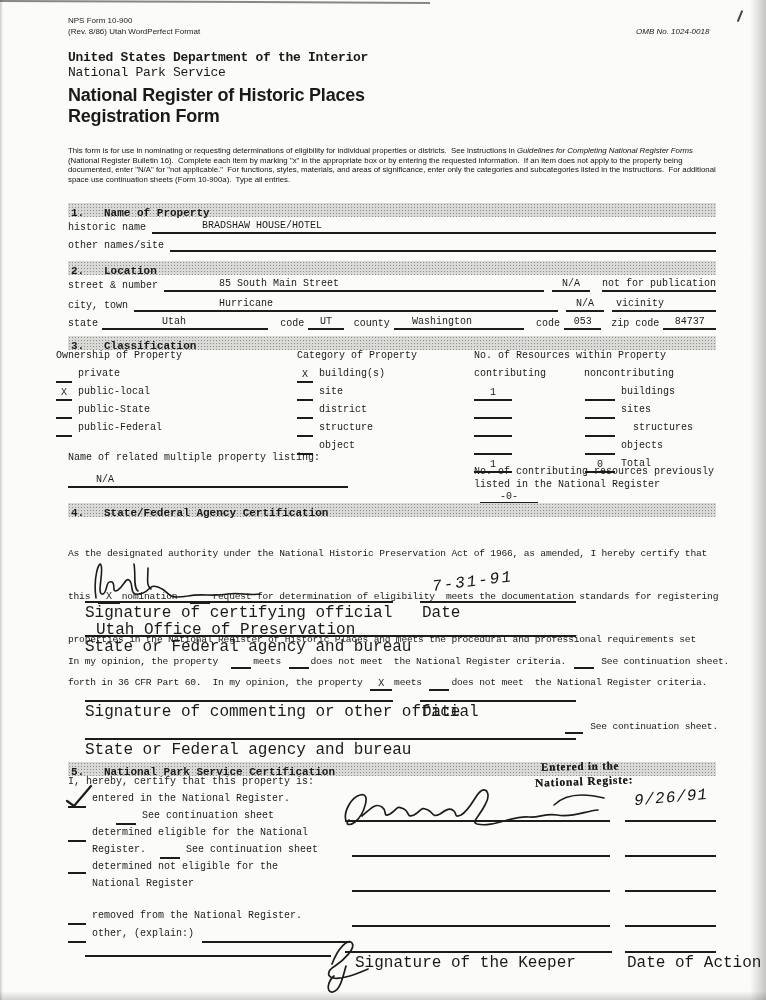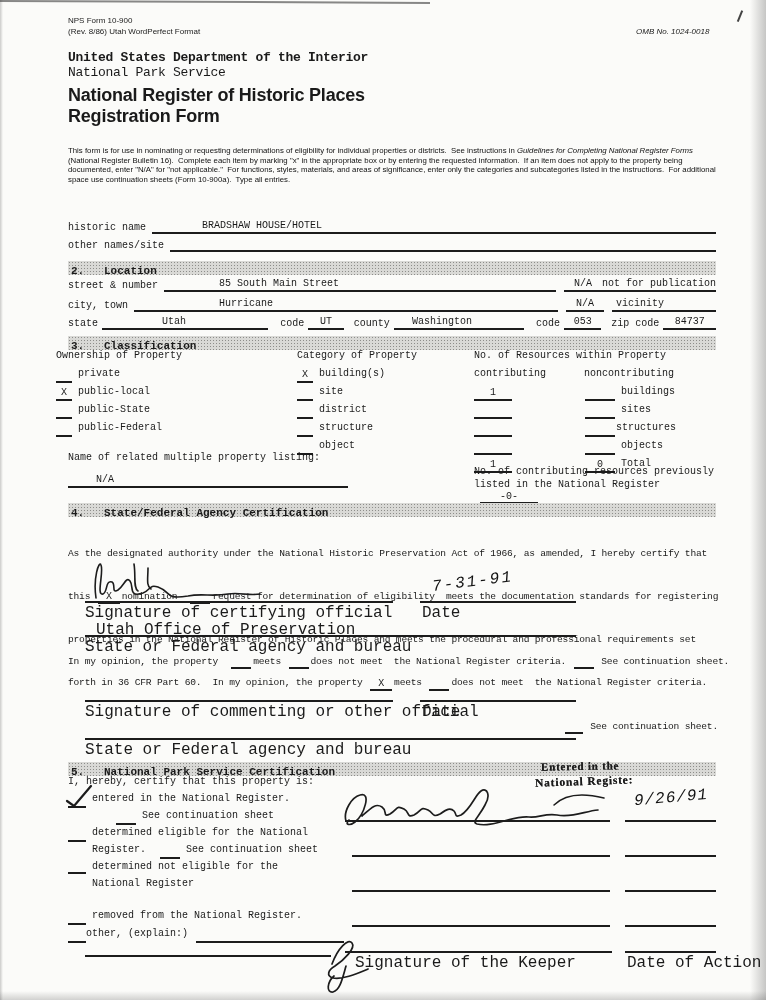--- a/index.html
+++ b/index.html
@@ -59,37 +59,40 @@
     <div>NPS Form 10-900</div>
     <div>(Rev. 8/86)  Utah WordPerfect Format</div>
   </div>
   <div class="abs omb" style="left:636px;top:16px;margin-top:11px;">OMB No. 1024-0018</div>
   <div class="abs dept" style="left:68px;top:50px;">United States Department of the Interior</div>
   <div class="abs agency" style="left:68px;top:65px;">National Park Service</div>
   <div class="abs bigtitle" style="left:68px;top:85px;">National Register of Historic Places</div>
   <div class="abs bigtitle" style="left:68px;top:106px;">Registration Form</div>
   <div class="abs instructions" style="left:68px;top:146px;"><span>This form is for use in nominating or requesting determinations of eligibility for individual properties or districts.  See instructions in </span><i>Guidelines for Completing National Register Forms</i><span> (National Register Bulletin 16).  Complete each item by marking "x" in the appropriate box or by entering the requested information.  If an item does not apply to the property being documented, enter "N/A" for "not applicable."  For functions, styles, materials, and areas of significance, enter only the categories and subcategories listed in the instructions.  For additional space use continuation sheets (Form 10-900a).  Type all entries.</span></div>
 
+  <div class="abs bar" style="top:203px;">
+    <span>1.   Name of Property</span>
+  </div>
   <div class="abs frow" style="left:68px;top:220px;width:648px;">
     <span class="lbl">historic name</span>
     <span class="fill ul" style="margin-left:6px;"><span class="val" style="padding-left:50px;">BRADSHAW HOUSE/HOTEL</span></span>
   </div>
   <div class="abs frow" style="left:68px;top:240px;width:648px;">
     <span class="lbl">other names/site</span>
     <span class="fill ul" style="margin-left:6px;"></span>
   </div>
 
   <div class="abs bar" style="top:261px;">
     <span>2.   Location</span>
   </div>
   <div class="abs frow" style="left:68px;top:278px;width:648px;">
     <span class="lbl">street &amp; number</span>
     <span class="fill ul" style="margin-left:6px;"><span class="val" style="padding-left:55px;">85 South Main Street</span></span>
     <span class="ul" style="width:38px;text-align:center;margin-left:8px;">N/A</span>
-    <span class="ul lbl" style="margin-left:0;">not for publication</span>
+    <span class="ul lbl" style="margin-left:12px;">not for publication</span>
   </div>
   <div class="abs frow" style="left:68px;top:298px;width:648px;">
     <span class="lbl">city, town</span>
     <span class="fill ul" style="margin-left:6px;"><span class="val" style="padding-left:85px;">Hurricane</span></span>
     <span class="ul" style="width:38px;text-align:center;margin-left:8px;">N/A</span>
     <span class="ul" style="width:100px;padding-left:4px;margin-left:8px;">vicinity</span>
   </div>
   <div class="abs frow" style="left:68px;top:316px;width:648px;">
     <span class="lbl">state</span>
     <span class="ul" style="width:125px;padding-left:60px;margin-left:4px;">Utah</span>
@@ -163,21 +166,21 @@
         <span style="margin-left:6px;">buildings</span>
       </div>
     <div class="opt">
         <span class="blank" style="width:38px;"></span>
         <span class="blank" style="width:30px;margin-left:73px;"></span>
         <span style="margin-left:6px;">sites</span>
       </div>
     <div class="opt">
         <span class="blank" style="width:38px;"></span>
         <span class="blank" style="width:30px;margin-left:73px;"></span>
-        <span style="margin-left:1px;">structures</span>
+        <span style="margin-left:18px;">structures</span>
       </div>
     <div class="opt">
         <span class="blank" style="width:38px;"></span>
         <span class="blank" style="width:30px;margin-left:73px;"></span>
         <span style="margin-left:6px;">objects</span>
       </div>
     <div class="opt">
         <span class="blank" style="width:38px;">1</span>
         <span class="blank" style="width:30px;margin-left:73px;">0</span>
         <span style="margin-left:6px;">Total</span>
@@ -264,21 +267,21 @@
   </div>
   <div class="abs opt" style="left:92px;top:875px;">
     <span>National Register</span>
   </div>
   <div class="abs opt" style="left:68px;top:907px;">
     <span class="blank" style="width:18px;"></span>
     <span style="margin-left:6px;">removed from the National Register.</span>
   </div>
   <div class="abs opt" style="left:68px;top:925px;">
     <span class="blank" style="width:18px;"></span>
-    <span style="">other, (explain:)</span>
+    <span style="margin-left:6px;">other, (explain:)</span>
     <span class="blank" style="width:148px;margin-left:8px;"></span>
   </div>
   <div class="abs hline" style="left:85px;top:955px;width:246px;"></div>
 
   <svg class="abs" style="left:340px;top:785px;" width="275" height="42" viewBox="0 0 275 42">
     <path d="M6 36 C3 26 12 12 20 10 C32 6 24 30 15 37 C10 41 4 40 9 35 M22 31 C32 22 36 18 42 22 C48 26 42 33 50 29 C58 24 56 20 64 24 C70 27 66 33 74 30 C82 26 80 21 88 25 C94 28 92 33 100 29 C106 25 110 22 114 26 C117 29 114 33 121 30 C131 24 135 10 141 6 C147 2 151 10 145 20 C139 32 131 37 137 39 C153 43 173 30 189 32 C199 33 205 28 217 30 C233 33 245 26 258 25" fill="none" stroke="#1c1c1c" stroke-width="1.7" stroke-linecap="round"></path>
     <path d="M214 20 C226 8 244 8 264 13" fill="none" stroke="#1c1c1c" stroke-width="1.5" stroke-linecap="round"></path>
   </svg>
   <div class="abs hand" style="left:634px;top:789px;font-size:16px;letter-spacing:1px;transform:rotate(-5deg);">9/26/91</div>
 

